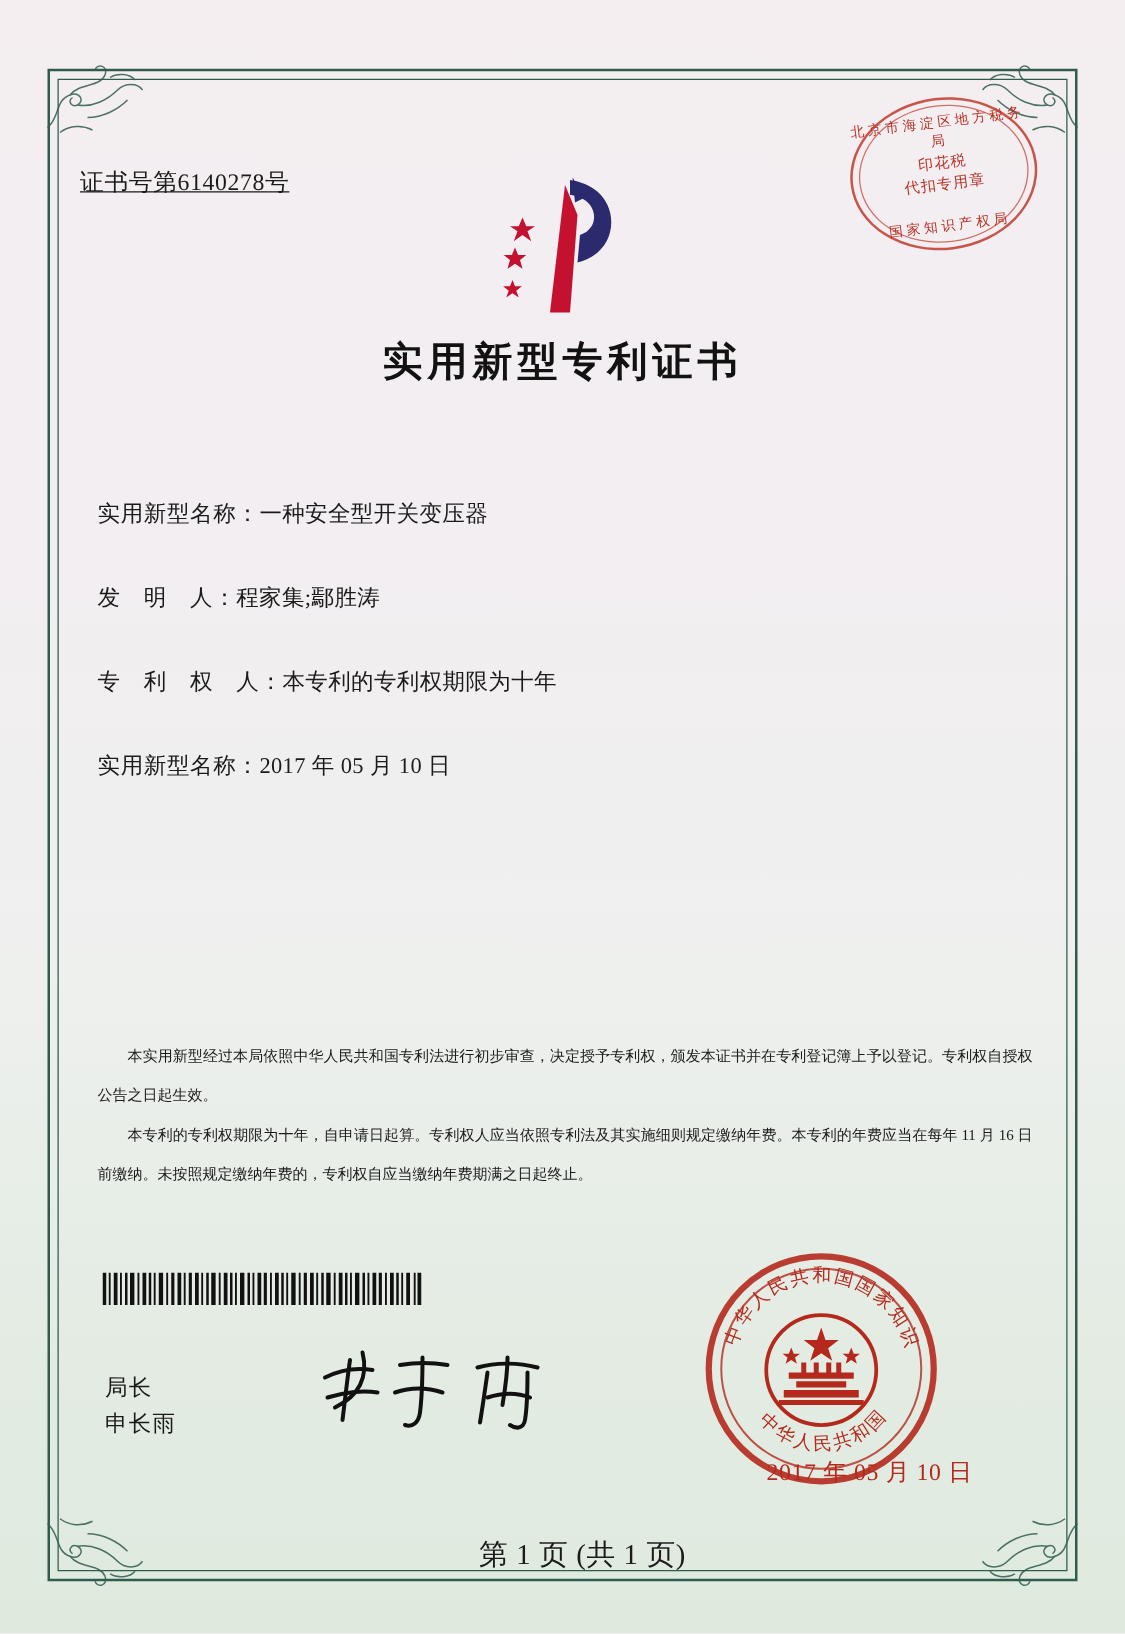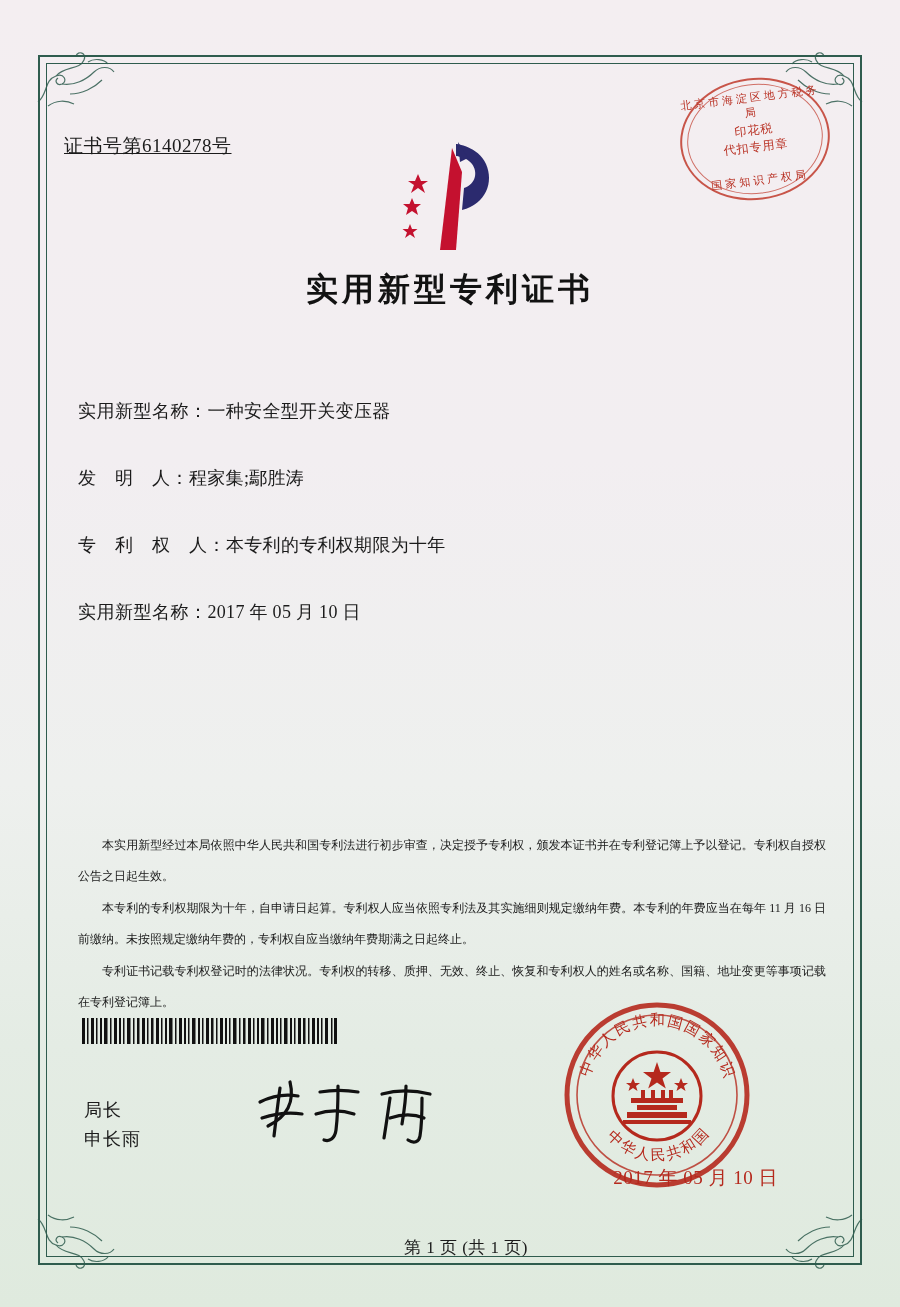--- a/index.html
+++ b/index.html
@@ -195,21 +195,21 @@
     font-size: 19px;
     color: #b5291d;
     letter-spacing: .5px;
   }
 
   .page-no {
     position: absolute;
     left: 0; right: 0;
     bottom: 48px;
     text-align: center;
-    font-size: 17px;
+    font-size: 23px;
     letter-spacing: .5px;
     padding-left: 32px;
   }
 </style>
 </head>
 <body>
 
 <div class="page">
 
   <div class="border-outer"></div>
@@ -295,21 +295,20 @@
       <span class="lbl">专　利　权　人：</span><span class="val">本专利的专利权期限为十年</span>
     </div>
     <div class="field">
       <span class="lbl">实用新型名称：</span><span class="val">2017 年 05 月 10 日</span>
     </div>
   </div>
 
   <div class="body-text">
     <p>本实用新型经过本局依照中华人民共和国专利法进行初步审查，决定授予专利权，颁发本证书并在专利登记簿上予以登记。专利权自授权公告之日起生效。</p>
     <p>本专利的专利权期限为十年，自申请日起算。专利权人应当依照专利法及其实施细则规定缴纳年费。本专利的年费应当在每年 11 月 16 日前缴纳。未按照规定缴纳年费的，专利权自应当缴纳年费期满之日起终止。</p>
-    <p>专利证书记载专利权登记时的法律状况。专利权的转移、质押、无效、终止、恢复和专利权人的姓名或名称、国籍、地址变更等事项记载在专利登记簿上。</p>
   </div>
 
   <div class="barcode">
     <svg viewBox="0 0 256 26" preserveAspectRatio="none">
       <g fill="#111">
         <rect x="0" y="0" width="3" height="26"></rect>
           <rect x="5" y="0" width="1.5" height="26"></rect>
         <rect x="9" y="0" width="3" height="26"></rect>
           <rect x="14" y="0" width="1.5" height="26"></rect>
         <rect x="18" y="0" width="2" height="26"></rect>

